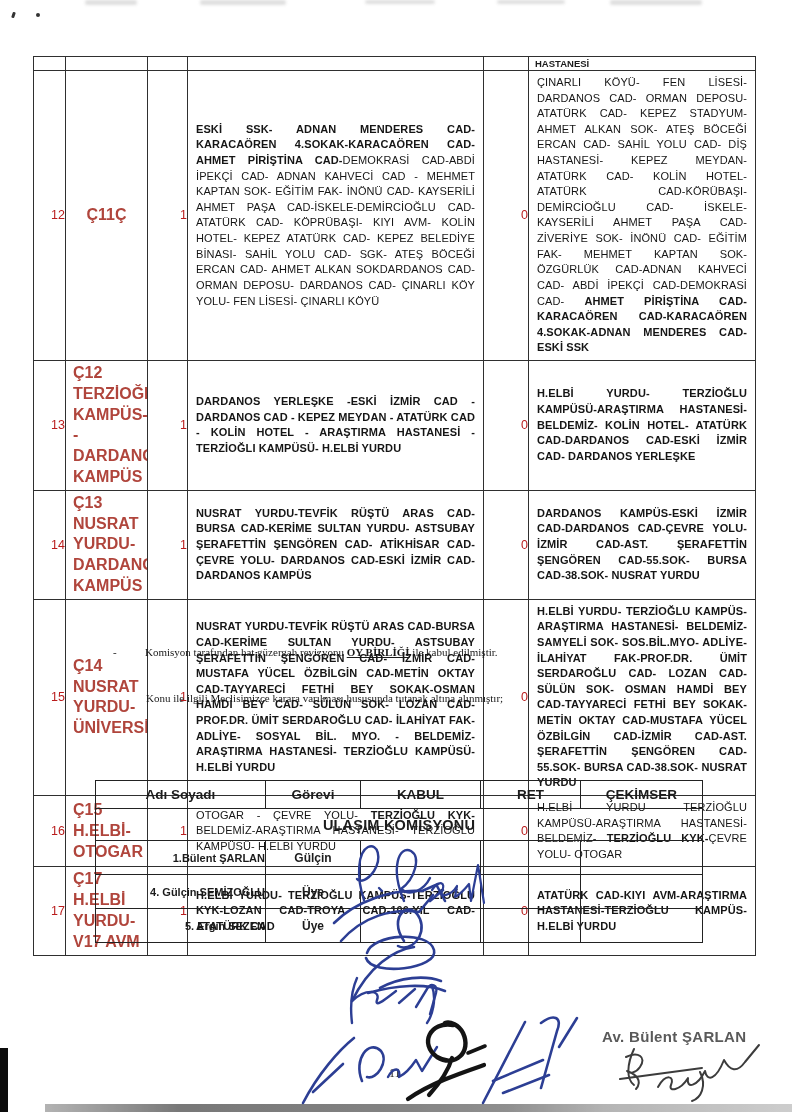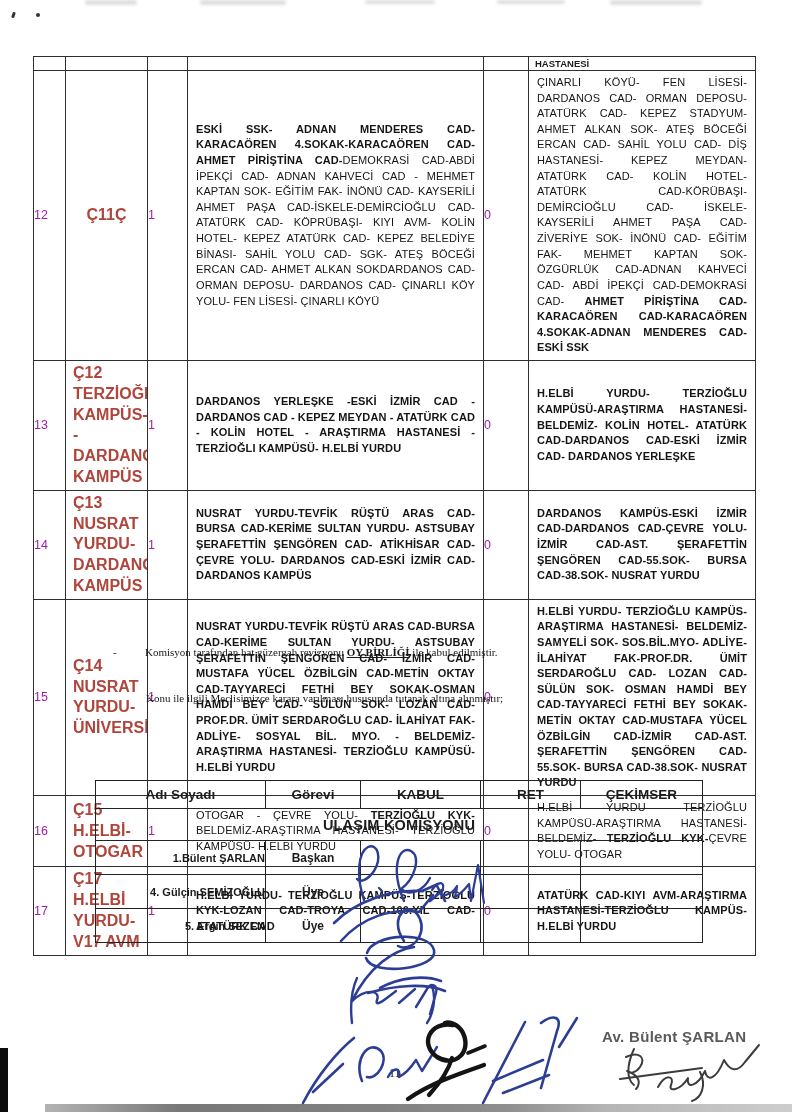--- a/index.html
+++ b/index.html
@@ -13,21 +13,21 @@
   html,body{background:#e8e8e8;}
   #page{
     position:relative;width:792px;height:1112px;background:#ffffff;
     font-family:"Liberation Sans",sans-serif;color:#1c1c1c;overflow:hidden;
     margin:0 auto;
   }
   
   table{border-collapse:collapse;table-layout:fixed;}
   #routes{position:absolute;left:33px;top:56px;width:722px;}
   #routes td{border:1px solid var(--line);vertical-align:middle;overflow:hidden;}
-  #routes .no,#routes .cnt{text-align:left;font-size:12.5px;color:#a21caf;}
+  #routes .no,#routes .cnt{text-align:right;font-size:12.5px;color:#b91c1c;}
   #routes .code{
     color:var(--route-code);font-weight:700;font-size:16px;line-height:1.3;
     padding:2px 3px 2px 7px;text-align:left;
   }
   #routes .code.center{text-align:center;padding-left:3px;}
   #routes .route{
     font-size:11px;line-height:1.42;text-align:justify;padding:4px 8px;color:#151515;
     letter-spacing:.1px;
   }
   #routes .route b{font-weight:700;}
@@ -168,21 +168,21 @@
       <td class="head">Görevi</td>
       <td class="head">KABUL</td>
       <td class="head">RET</td>
       <td class="head">ÇEKİMSER</td>
     </tr>
     <tr style="height:32px">
       <td colspan="5" class="title">ULAŞIM KOMİSYONU</td>
     </tr>
     <tr style="height:34px">
       <td class="name">1.Bülent ŞARLAN</td>
-      <td class="role">Başkan</td>
+      <td class="role">Gülçin</td>
       <td></td>
       <td></td>
       <td></td>
     </tr>
     <tr style="height:34px">
       <td class="name">4. Gülçin SEMİZOĞLU</td>
       <td class="role">Üye</td>
       <td></td>
       <td></td>
       <td></td>

